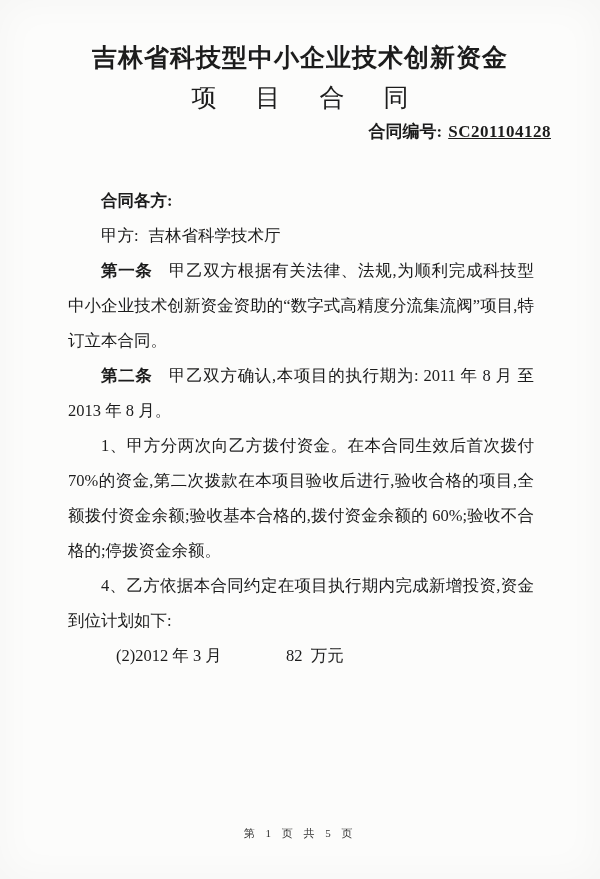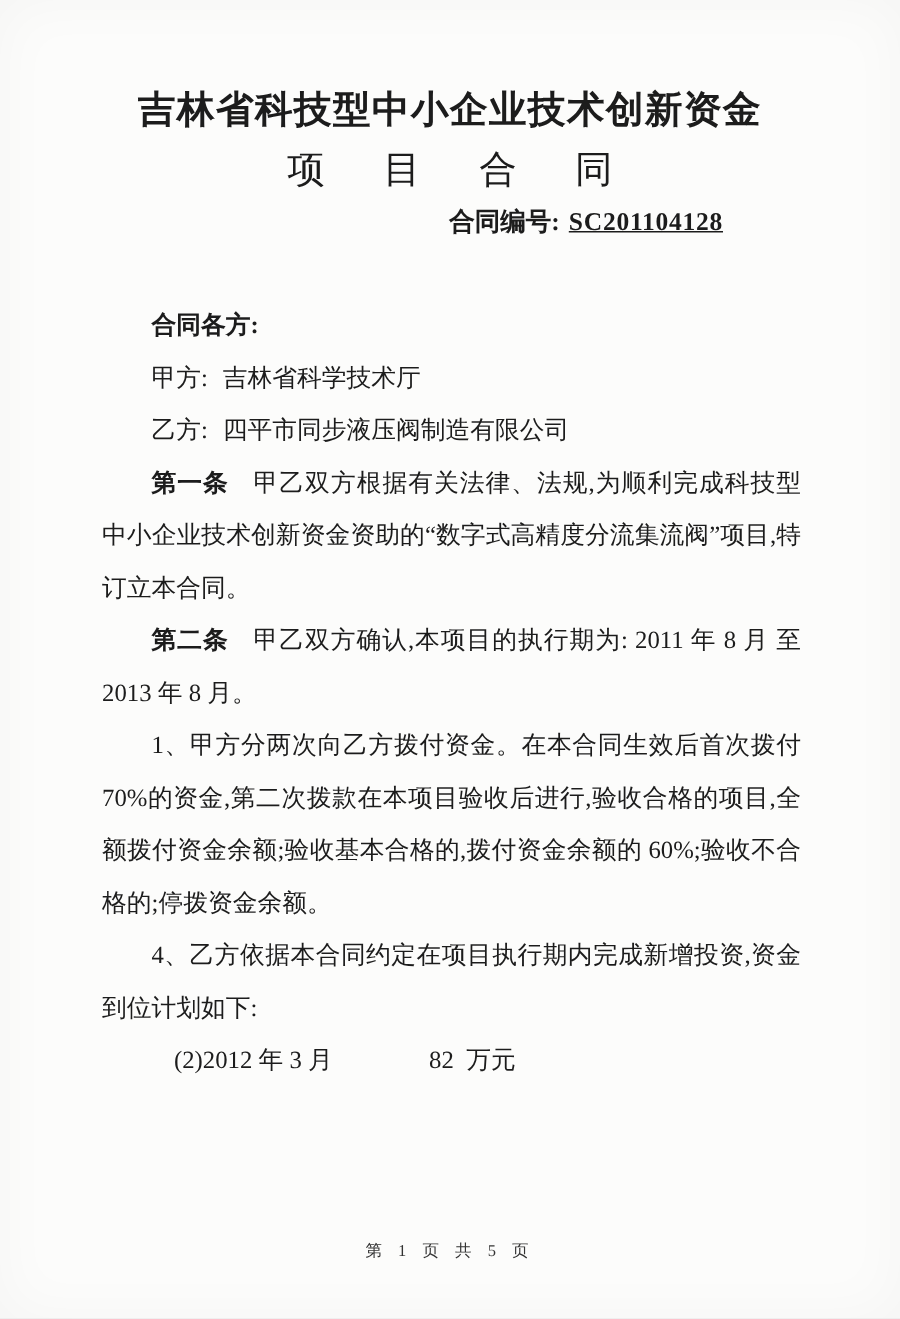--- a/index.html
+++ b/index.html
@@ -8,42 +8,42 @@
     width: 600px;
     height: 879px;
     margin: 0 auto;
     background: #fcfcfb;
     box-shadow: inset 0 0 40px rgba(0,0,0,0.03);
     color: #1c1c1c;
     font-family: "Liberation Serif", "DejaVu Serif", serif;
     overflow: hidden;
   }
   .title1 {
-    padding-top: 56px;
+    padding-top: 40px;
     text-align: center;
     font-size: 25px;
     font-weight: bold;
     letter-spacing: 1px;
     line-height: 34px;
     font-family: "Liberation Sans", "DejaVu Sans", sans-serif;
   }
   .title2 {
     margin-top: 6px;
     text-align: center;
     font-size: 25px;
     font-weight: normal;
     letter-spacing: 16px;
     padding-left: 16px; 
     line-height: 34px;
     font-family: "Liberation Sans", "DejaVu Sans", sans-serif;
   }
   .contract-no-line {
     margin-top: 5px;
     text-align: right;
-    padding-right: 118px;
+    padding-right: 49px;
     font-size: 17px;
     font-weight: bold;
     line-height: 26px;
   }
   .contract-no-value {
     text-decoration: underline;
     margin-left: 6px;
     letter-spacing: 0.5px;
   }
   .body {
@@ -92,23 +92,20 @@
   </div>
 
   <div class="body">
 
     <p class="para bold">合同各方:</p>
 
     <p class="para">
       <span class="party-label">甲方:</span><span>吉林省科学技术厅</span>
     </p>
 
-    <p class="para">
-      <span class="party-label">乙方:</span><span>四平市同步液压阀制造有限公司</span>
-    </p>
 
     <p class="para">
       <span class="clause-label">第一条</span><span>甲乙双方根据有关法律、法规,为顺利完成科技型中小企业技术创新资金资助的“数字式高精度分流集流阀”项目,特订立本合同。</span>
     </p>
 
     <p class="para">
       <span class="clause-label">第二条</span><span>甲乙双方确认,本项目的执行期为: 2011 年 8 月 至 2013 年 8 月。</span>
     </p>
 
 

